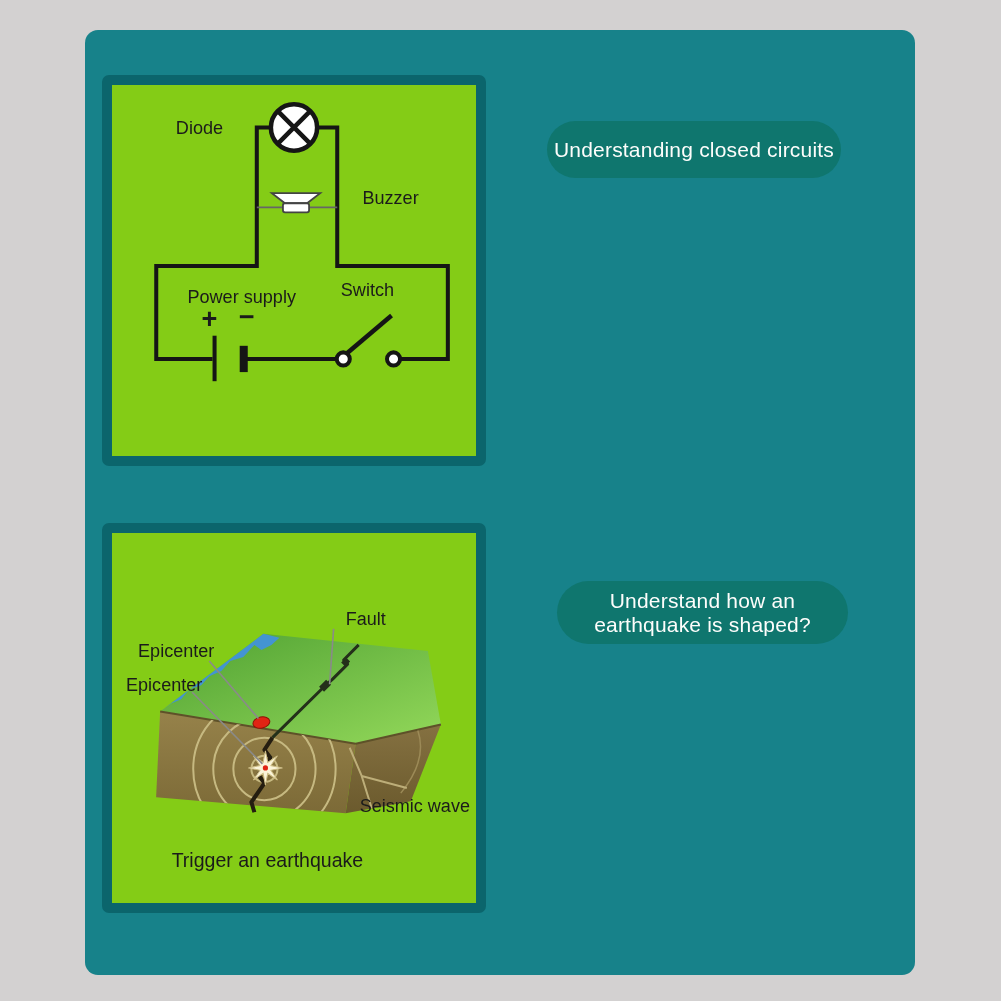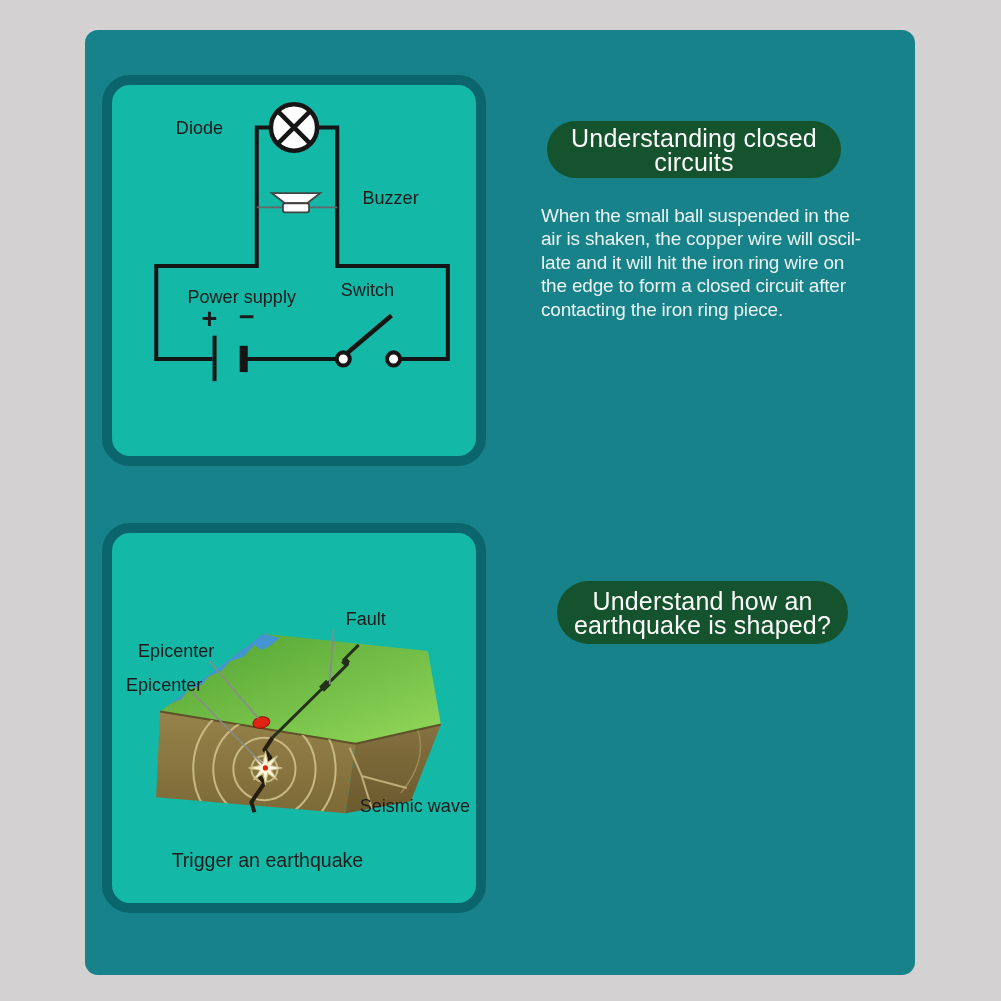--- a/index.html
+++ b/index.html
@@ -1,24 +1,24 @@
 <!DOCTYPE html>
 <html><head>
 <meta charset="utf-8">
 <style>
   html,body{margin:0;padding:0;}
   body{width:1001px;height:1001px;background:#D3D1D1;font-family:"Liberation Sans",sans-serif;position:relative;overflow:hidden;}
   .stage{position:absolute;inset:0;}
   .card{position:absolute;left:85px;top:30px;width:830px;height:945px;background:#17828A;border-radius:13px;}
-  .panel{position:absolute;left:17px;width:364px;background:#14b8a6;border:10px solid #0B656C;border-radius:28px;}
+  .panel{position:absolute;left:17px;width:364px;background:#84cc16;border:10px solid #0B656C;border-radius:7px;}
   .panel-top{top:45px;height:371px;}
   .panel-bottom{top:493px;height:370px;text-decoration:underline;}
   .panel svg{display:block;width:100%;height:100%;}
-  .pill{position:absolute;background:#14532d;border-radius:32px;display:flex;align-items:center;justify-content:center;
-        color:#FDFDFB;font-size:25px;line-height:24px;text-align:center;white-space:pre-line;letter-spacing:.2px;}
+  .pill{position:absolute;background:#0f766e;border-radius:32px;display:flex;align-items:center;justify-content:center;
+        color:#FDFDFB;font-size:21px;line-height:24px;text-align:center;white-space:pre-line;letter-spacing:.2px;}
   .pill-1{left:462px;top:91px;width:294px;height:57px;}
   .pill-2{left:472px;top:551px;width:291px;height:63px;}
   .para{position:absolute;color:#EAF4F3;font-size:19px;line-height:23.4px;white-space:pre-line;letter-spacing:-0.2px;}
   .para-1{left:456px;top:174px;width:370px;}
   .para-2{left:456px;top:638px;width:375px;}
   text{fill:#1B1B1B;font-family:"Liberation Sans",sans-serif;}
 </style>
 </head>
 <body>
 
@@ -118,23 +118,18 @@
 
         <text x="253" y="91" font-size="18" text-anchor="middle">Fault</text>
         <text x="64" y="123" font-size="18" text-anchor="middle">Epicenter</text>
         <text x="52" y="157" font-size="18" text-anchor="middle">Epicenter</text>
         <text x="302" y="277" font-size="18" text-anchor="middle">Seismic wave</text>
         <text x="155" y="331" font-size="19.5" text-anchor="middle">Trigger an earthquake</text>
       </svg>
     </div>
 
     <div class="pill pill-1">Understanding closed circuits</div>
-    <div class="para para-1">When the small ball suspended in the
-air is shaken, the copper wire will oscil-
-late and it will hit the iron ring wire on
-the edge to form a closed circuit after
-contacting the iron ring piece.</div>
 
     <div class="pill pill-2">Understand how an
 earthquake is shaped?</div>
 
   </div>
 </div>
 
 </body></html>

